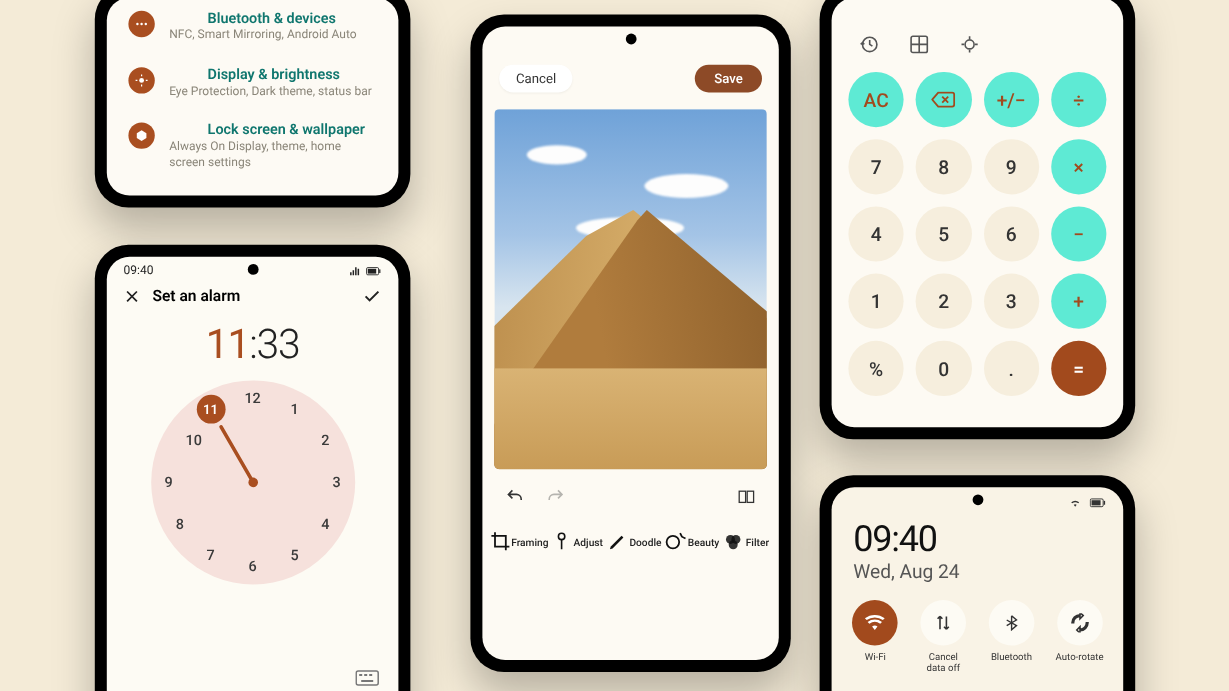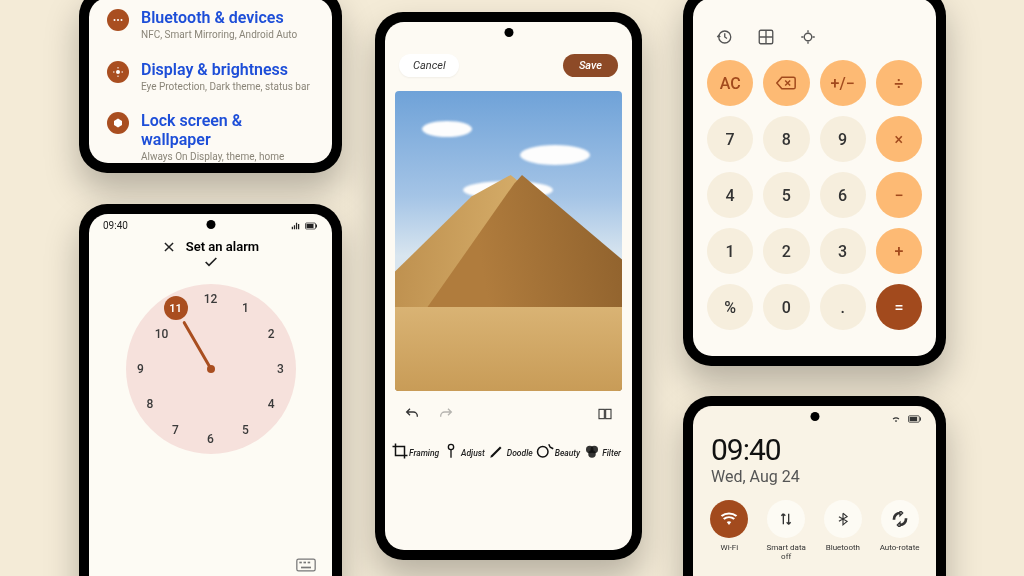--- a/index.html
+++ b/index.html
@@ -37,42 +37,42 @@
     border-radius: 50%;
     z-index: 10;
   }
 
   
   #p1 { left: 79px; top: -12px; width: 263px; height: 185px; }
   #p1 .screen { background:#fdfaf4; }
   .settings-item { display:flex; align-items:flex-start; padding:10px 18px 8px; gap:12px;}
   .settings-icon { width:22px; height:22px; border-radius:50%; background:#a94e20; flex:0 0 22px; margin-top:1px; display:flex; align-items:center; justify-content:center;}
   .settings-icon svg { width:12px; height:12px; fill:#fff; }
-  .settings-title { font-size:16px; font-weight:600; color:#1d4ed8;}
+  .settings-title { font-size:12px; font-weight:600; color:#0f766e;margin-left:32px;}
   .settings-sub { font-size:10px; color:#8a8578; line-height:1.25; margin-top:2px;}
 
   
   #p2 { left: 79px; top: 204px; width: 263px; height: 430px; }
   #p2 .screen { background:#fdfbf4; }
   .statusbar { display:flex; justify-content:space-between; align-items:center; padding:6px 14px 2px; font-size:10px; color:#222; }
   .statusbar .right { display:flex; gap:4px; align-items:center;}
-  .alarm-head { display:flex; align-items:center; justify-content:space-between; padding:6px 14px 4px;flex-direction:column;}
+  .alarm-head { display:flex; align-items:center; justify-content:space-between; padding:6px 14px 4px;}
   .alarm-head-left { display:flex; align-items:center; gap:10px; font-size:13px; font-weight:600;}
   .alarm-time { text-align:center; font-size:34px; font-weight:300; letter-spacing:-1px; margin-top:8px; color:#222;}
   .alarm-time .hh { color:#a94e20; font-weight:400;}
   .clock-face { position:relative; width:170px; height:170px; border-radius:50%; background:#f6e1dc; margin:10px auto 0;}
   .clock-num { position:absolute; font-size:12px; color:#3a3a3a; font-weight:500; transform:translate(-50%,-50%);}
   .clock-hand { position:absolute; left:50%; top:50%; width:3px; height:55px; background:#a94e20; transform-origin: bottom center; transform: translate(-50%,-100%) rotate(-30deg); border-radius:2px;}
   .clock-center { position:absolute; left:50%; top:50%; width:8px; height:8px; background:#a94e20; border-radius:50%; transform:translate(-50%,-50%);}
   .clock-ball { position:absolute; width:24px; height:24px; background:#a94e20; border-radius:50%; color:#fff; font-size:11px; font-weight:600; display:flex; align-items:center; justify-content:center; transform:translate(-50%,-50%);}
   .alarm-keypad { position:absolute; right:16px; bottom:52px;}
   .alarm-repeat { position:absolute; left:0; right:0; bottom:0; padding:12px 18px; display:flex; align-items:center; gap:12px;}
 
   
-  #p3 { left: 375px; top: 12px; width: 267px; height: 548px; font-style: italic; }
+  #p3 { left: 392px; top: 12px; width: 267px; height: 548px; }
   #p3 .screen { background:#fdfaf3; }
   .editor-top { display:flex; justify-content:space-between; padding:32px 14px 8px;}
   .btn-cancel { background:#fff; border-radius:16px; padding:5px 14px; font-size:11px; color:#333; box-shadow:0 1px 2px rgba(0,0,0,0.05);}
   .btn-save { background:#8d4a27; color:#fff; border-radius:16px; padding:5px 16px; font-size:11px; font-weight:500;}
   .photo { margin:6px 10px 0; border-radius:4px; overflow:hidden; height:300px; position:relative;}
   .sky { position:absolute; inset:0; background:linear-gradient(#6fa2d8 0%, #a4c4e6 35%, #d8e5ef 55%);}
   .cloud { position:absolute; background:#fdfdfd; border-radius:50%; filter:blur(1px);}
   .dune-back { position:absolute; left:-10%; right:-5%; bottom:0; height:72%; background:linear-gradient(95deg,#b98a49 0%, #d8b06c 60%); clip-path: polygon(0 55%, 38% 10%, 53% 0%, 100% 46%, 100% 100%, 0 100%); }
   .dune-front { position:absolute; left:-5%; right:-10%; bottom:0; height:72%; background:linear-gradient(260deg,#8a5d2a 0%, #b07c3d 60%); clip-path: polygon(53% 0%, 100% 48%, 100% 100%, 0 100%, 0 90%, 50% 4%); }
   .fg-sand { position:absolute; left:-5%; right:-5%; bottom:-2%; height:30%; background:linear-gradient(#d9b374,#c79a55);}
@@ -82,21 +82,21 @@
   .tool { display:flex; flex-direction:row; align-items:center; width:48px;}
   .tool-ico { width:20px; height:20px; margin-bottom:4px; display:flex; align-items:center; justify-content:center;}
   .tool-lbl { font-size:8.5px; color:#222; font-weight:500;}
 
   
   #p4 { left:683px; top:-12px; width:263px; height:378px; }
   #p4 .screen { background:#fdfaf3; }
   .calc-top { display:flex; gap:24px; padding:30px 22px 6px; justify-content:flex-start;}
   .calc-grid { display:grid; grid-template-columns:repeat(4,1fr); gap:10px 10px; padding:8px 14px 14px;}
   .key { height:46px; border-radius:24px; display:flex; align-items:center; justify-content:center; font-size:16px; font-weight:500; color:#333; background:#f6eedd;}
-  .key.op { background:#fdba74; color:#a24a1d;}
+  .key.op { background:#5eead4; color:#a24a1d;}
   .key.eq { background:#a24a1d; color:#fff;}
   .key.ac { color:#a24a1d;}
 
   
   #p5 { left:683px; top:396px; width:263px; height:240px;}
   #p5 .screen { background:#f9f3e6; }
   .qs-status { display:flex; justify-content:flex-end; padding:8px 14px 2px; gap:6px;}
   .qs-time { padding:6px 18px 0; font-size:30px; font-weight:400; color:#111; letter-spacing:-1px;}
   .qs-date { padding:0 18px 8px; font-size:16px; color:#555;}
   .qs-tiles { display:flex; justify-content:space-between; padding:6px 16px 0; gap:16px;}
@@ -175,20 +175,23 @@
     <div class="alarm-head">
       <div class="alarm-head-left">
         <svg width="14" height="14" viewBox="0 0 24 24">
             <path stroke="#222" stroke-width="2.5" fill="none" d="M5 5l14 14M19 5L5 19"></path>
           </svg>
         <span>Set an alarm</span>
       </div>
       <svg width="16" height="16" viewBox="0 0 24 24">
           <path stroke="#222" stroke-width="2.5" fill="none" d="M4 12l5 5L20 6"></path>
         </svg>
+    </div>
+    <div class="alarm-time">
+      <span class="hh">11</span>:<span>33</span>
     </div>
     <div class="clock-face">
       <div class="clock-hand"></div>
       <div class="clock-center"></div>
       <div class="clock-ball" style="left: 50px; top: 24.3782px; transform: translate(-50%, -50%);">11</div>
     <div class="clock-num" style="left: 120px; top: 24.3782px;">1</div>
         <div class="clock-num" style="left: 145.622px; top: 50px;">2</div>
         <div class="clock-num" style="left: 155px; top: 85px;">3</div>
         <div class="clock-num" style="left: 145.622px; top: 120px;">4</div>
         <div class="clock-num" style="left: 120px; top: 145.622px;">5</div>
@@ -377,21 +380,21 @@
             </svg>
           </div>
         <div class="tile-lbl">Wi-Fi</div>
       </div>
       <div class="tile">
         <div class="tile-ico">
             <svg width="16" height="16" viewBox="0 0 24 24">
               <path fill="none" stroke="#333" stroke-width="2" d="M8 4v16M8 4l-3 3M8 4l3 3M16 20V4M16 20l-3-3M16 20l3-3"></path>
             </svg>
           </div>
-        <div class="tile-lbl">Smart data off</div>
+        <div class="tile-lbl">Cancel data off</div>
       </div>
       <div class="tile">
         <div class="tile-ico">
             <svg width="14" height="18" viewBox="0 0 24 24">
               <path fill="none" stroke="#333" stroke-width="2" d="M12 2v20l7-6-14-8m0 8l14-8-7-6"></path>
             </svg>
           </div>
         <div class="tile-lbl">Bluetooth</div>
       </div>
       <div class="tile">

